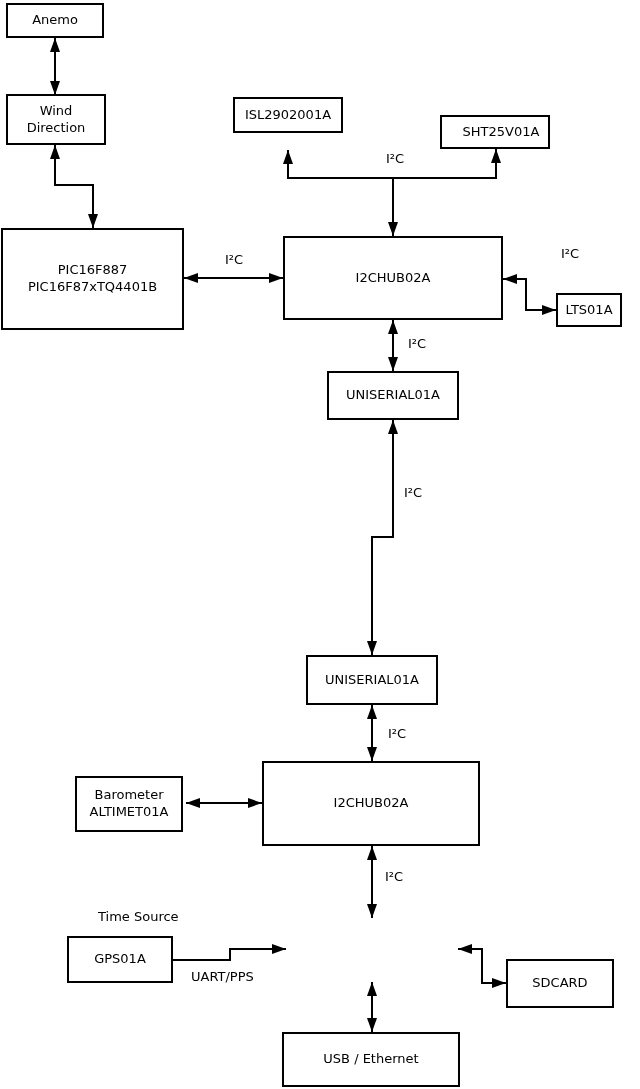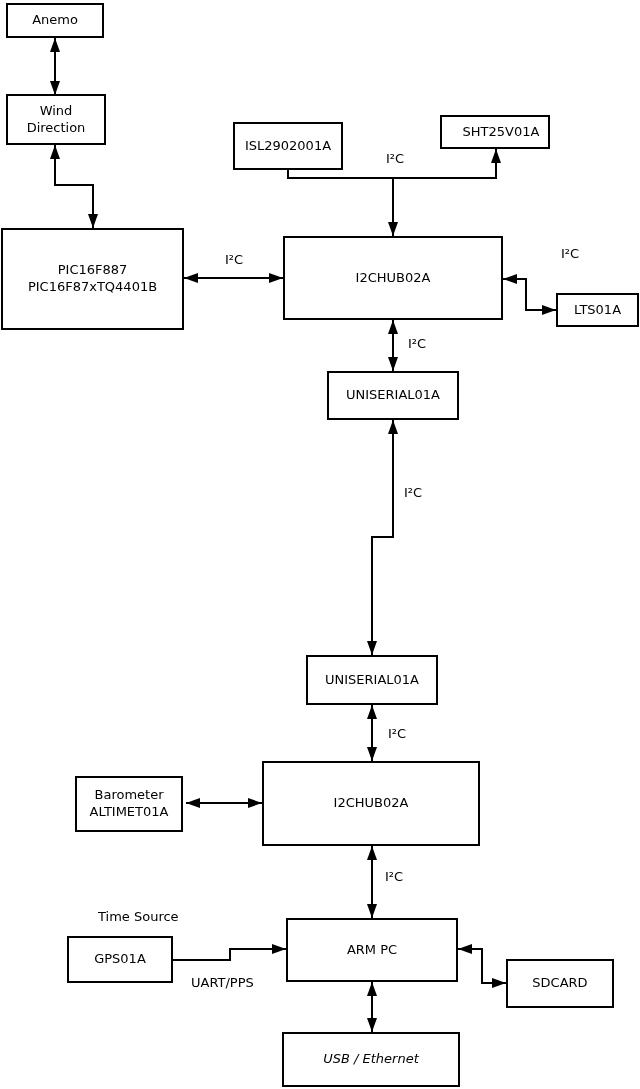--- a/index.html
+++ b/index.html
@@ -127,33 +127,33 @@
   <div class="node thick" style="left:6px; top:94px; width:100px; height:51px;">
     <span>Wind</span>
     <span>Direction</span>
   </div>
 
   <div class="node thick" style="left:1px; top:228px; width:183px; height:102px;">
     <span>PIC16F887</span>
     <span>PIC16F87xTQ4401B</span>
   </div>
 
-  <div class="node" style="left:233px; top:122px; width:110px; height:48px;">
+  <div class="node" style="left:233px; top:97px; width:110px; height:36px;">
     <span>ISL2902001A</span>
   </div>
 
   <div class="node" style="left:440px; top:115px; width:110px; height:34px;padding-left:12px;">
     <span>SHT25V01A</span>
   </div>
 
   <div class="node" style="left:283px; top:236px; width:220px; height:84px;">
     <span>I2CHUB02A</span>
   </div>
 
-  <div class="node" style="left:556px; top:293px; width:83px; height:34px;">
+  <div class="node" style="left:556px; top:293px; width:66px; height:34px;">
     <span>LTS01A</span>
   </div>
 
   <div class="node" style="left:327px; top:371px; width:132px; height:49px;">
     <span>UNISERIAL01A</span>
   </div>
 
   <div class="node" style="left:306px; top:655px; width:132px; height:50px;">
     <span>UNISERIAL01A</span>
   </div>
@@ -164,35 +164,32 @@
 
   <div class="node" style="left:75px; top:776px; width:108px; height:56px;">
     <span>Barometer</span>
     <span>ALTIMET01A</span>
   </div>
 
   <div class="node" style="left:67px; top:936px; width:106px; height:47px;">
     <span>GPS01A</span>
   </div>
 
-  <div class="node" style="left:286px; top:918px; width:172px; height:64px;">
-    <span>ARM PC</span>
-  </div>
 
   <div class="node thick" style="left:506px; top:959px; width:108px; height:49px;">
     <span>SDCARD</span>
   </div>
 
-  <div class="node thick" style="left:282px; top:1032px; width:178px; height:55px;font-style:italic;">
+  <div class="node thick" style="left:282px; top:1032px; width:178px; height:55px;">
     <span>USB / Ethernet</span>
   </div>
 
   <span class="edge-label" style="left:82px; top:909px;margin-left:16px;">Time Source</span>
 
-  <span class="edge-label" style="left:191px; top:969px;margin-top:6px;">UART/PPS</span>
+  <span class="edge-label" style="left:191px; top:969px;">UART/PPS</span>
 
   <span class="edge-label" style="left:225px; top:252px;">I²C</span>
 
   <span class="edge-label" style="left:386px; top:151px;">I²C</span>
 
   <span class="edge-label" style="left:561px; top:246px;">I²C</span>
 
   <span class="edge-label" style="left:408px; top:336px;">I²C</span>
 
   <span class="edge-label" style="left:404px; top:485px;">I²C</span>

